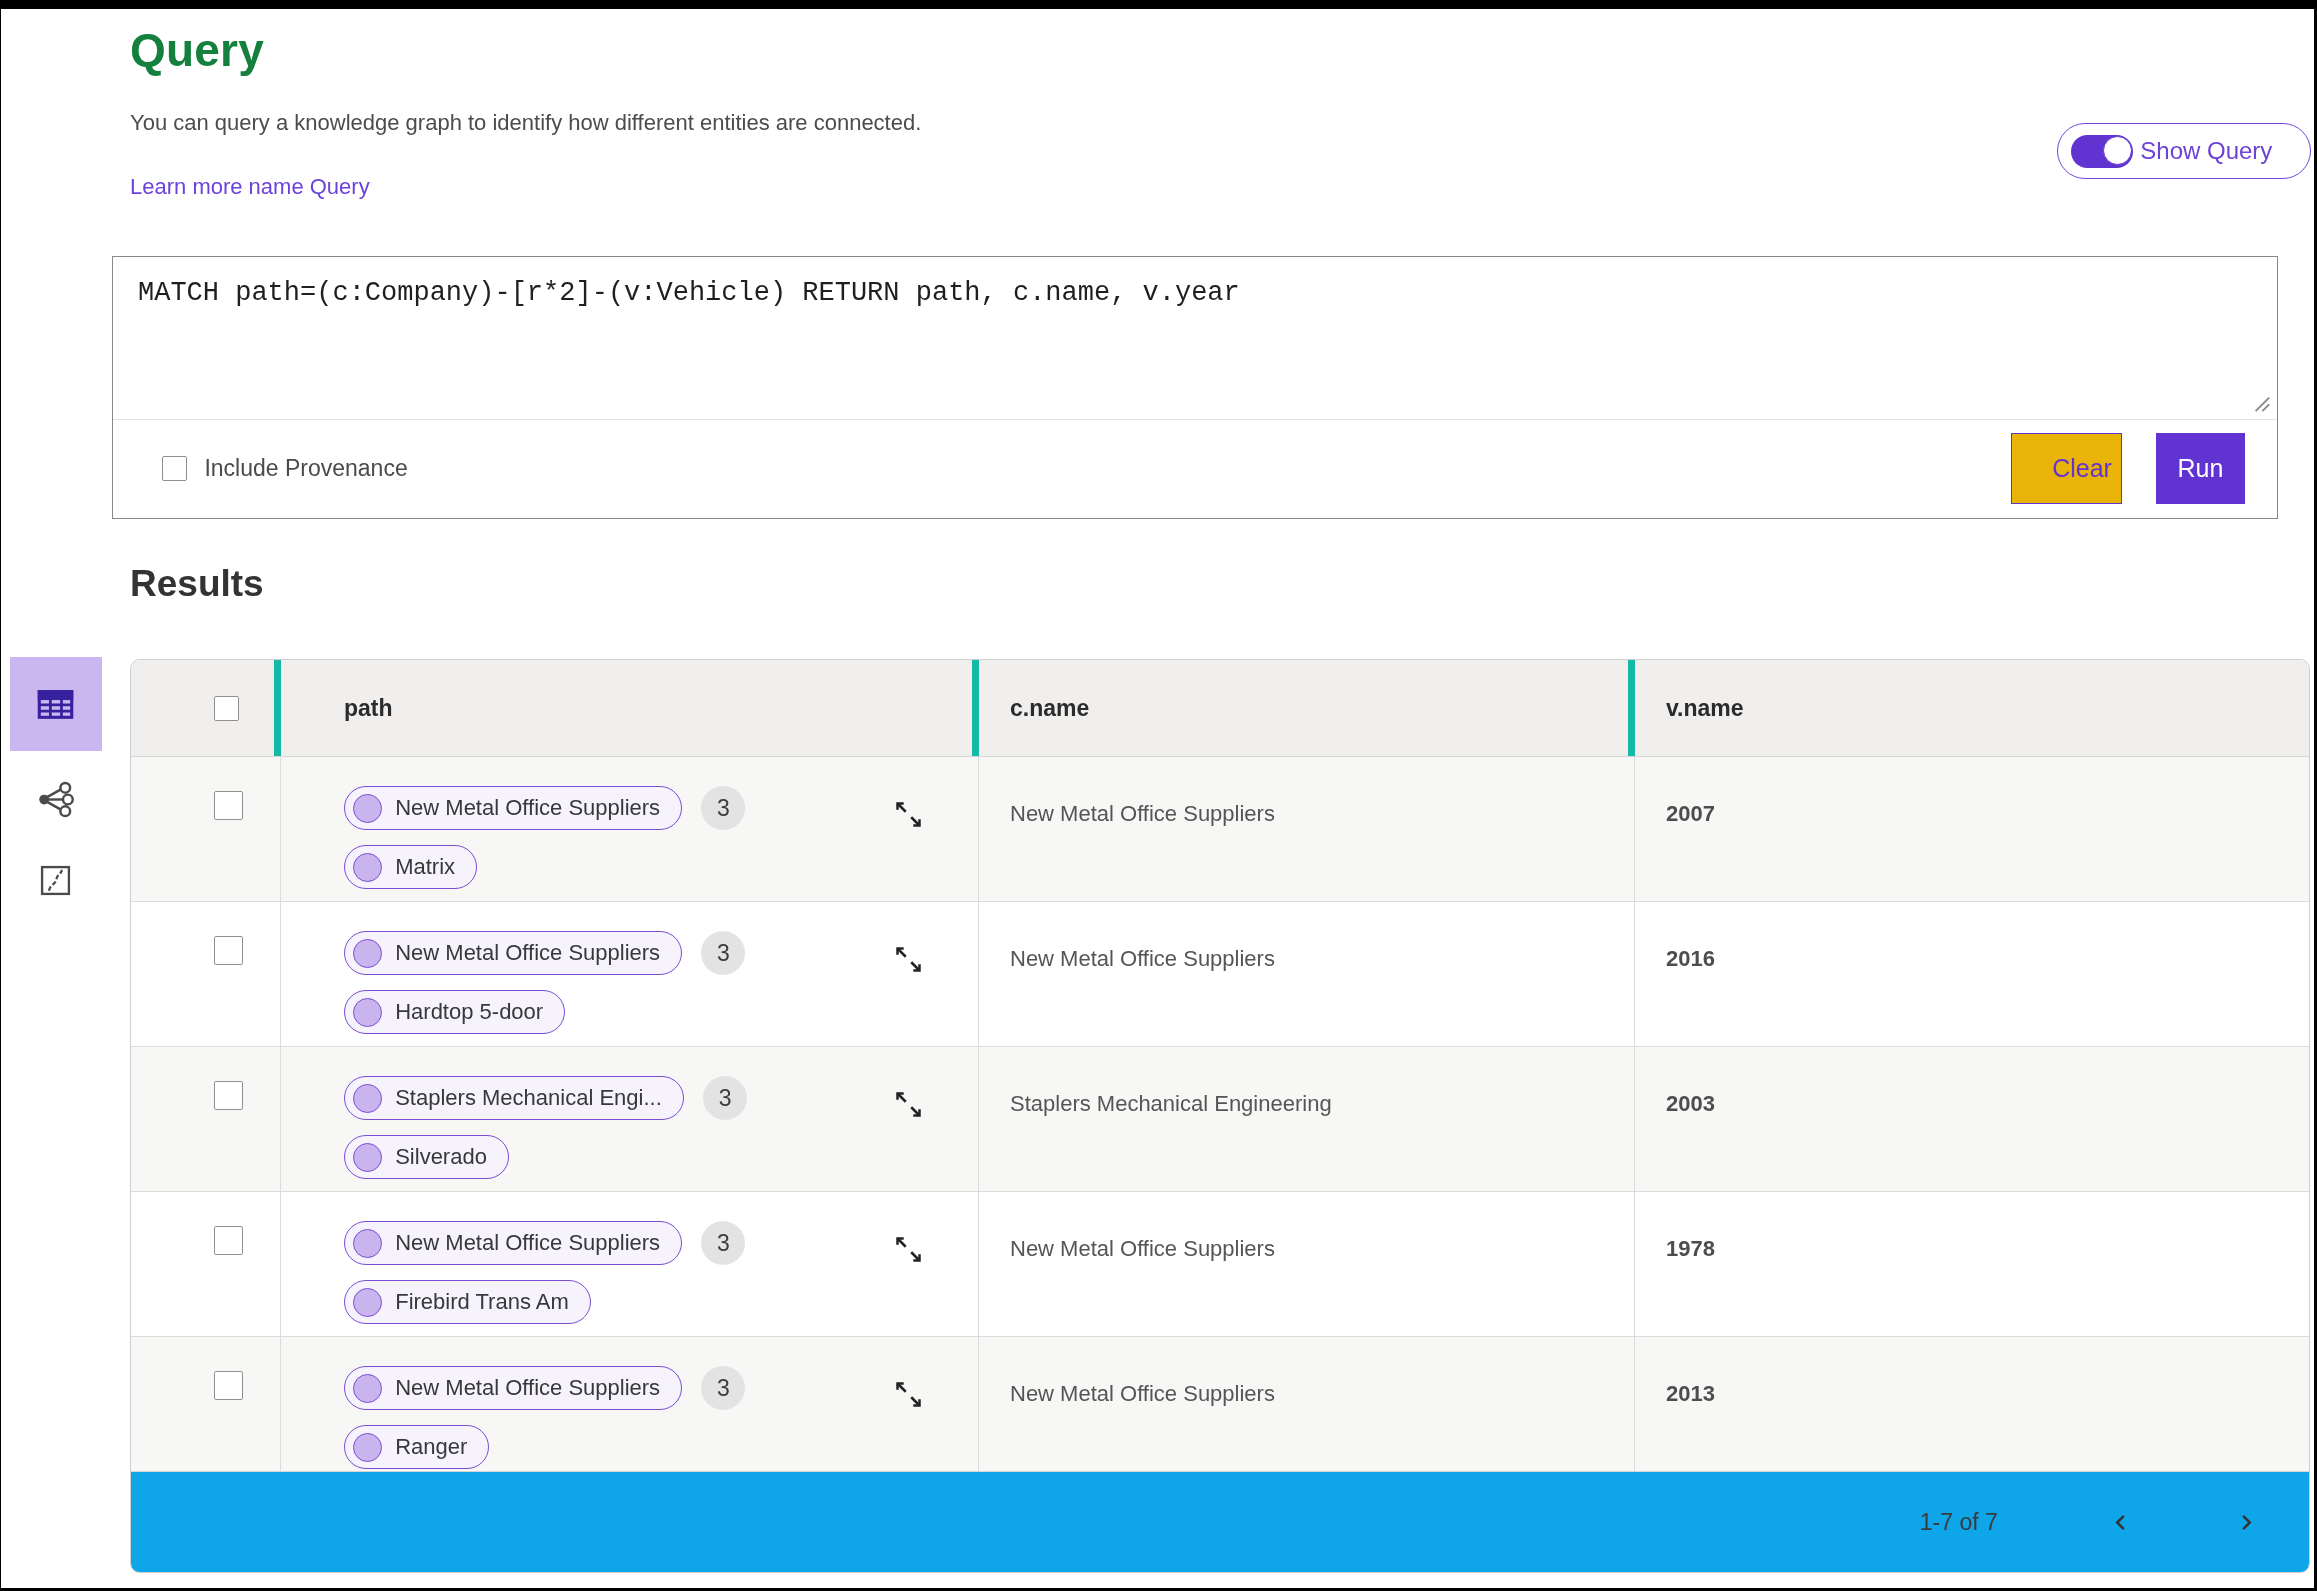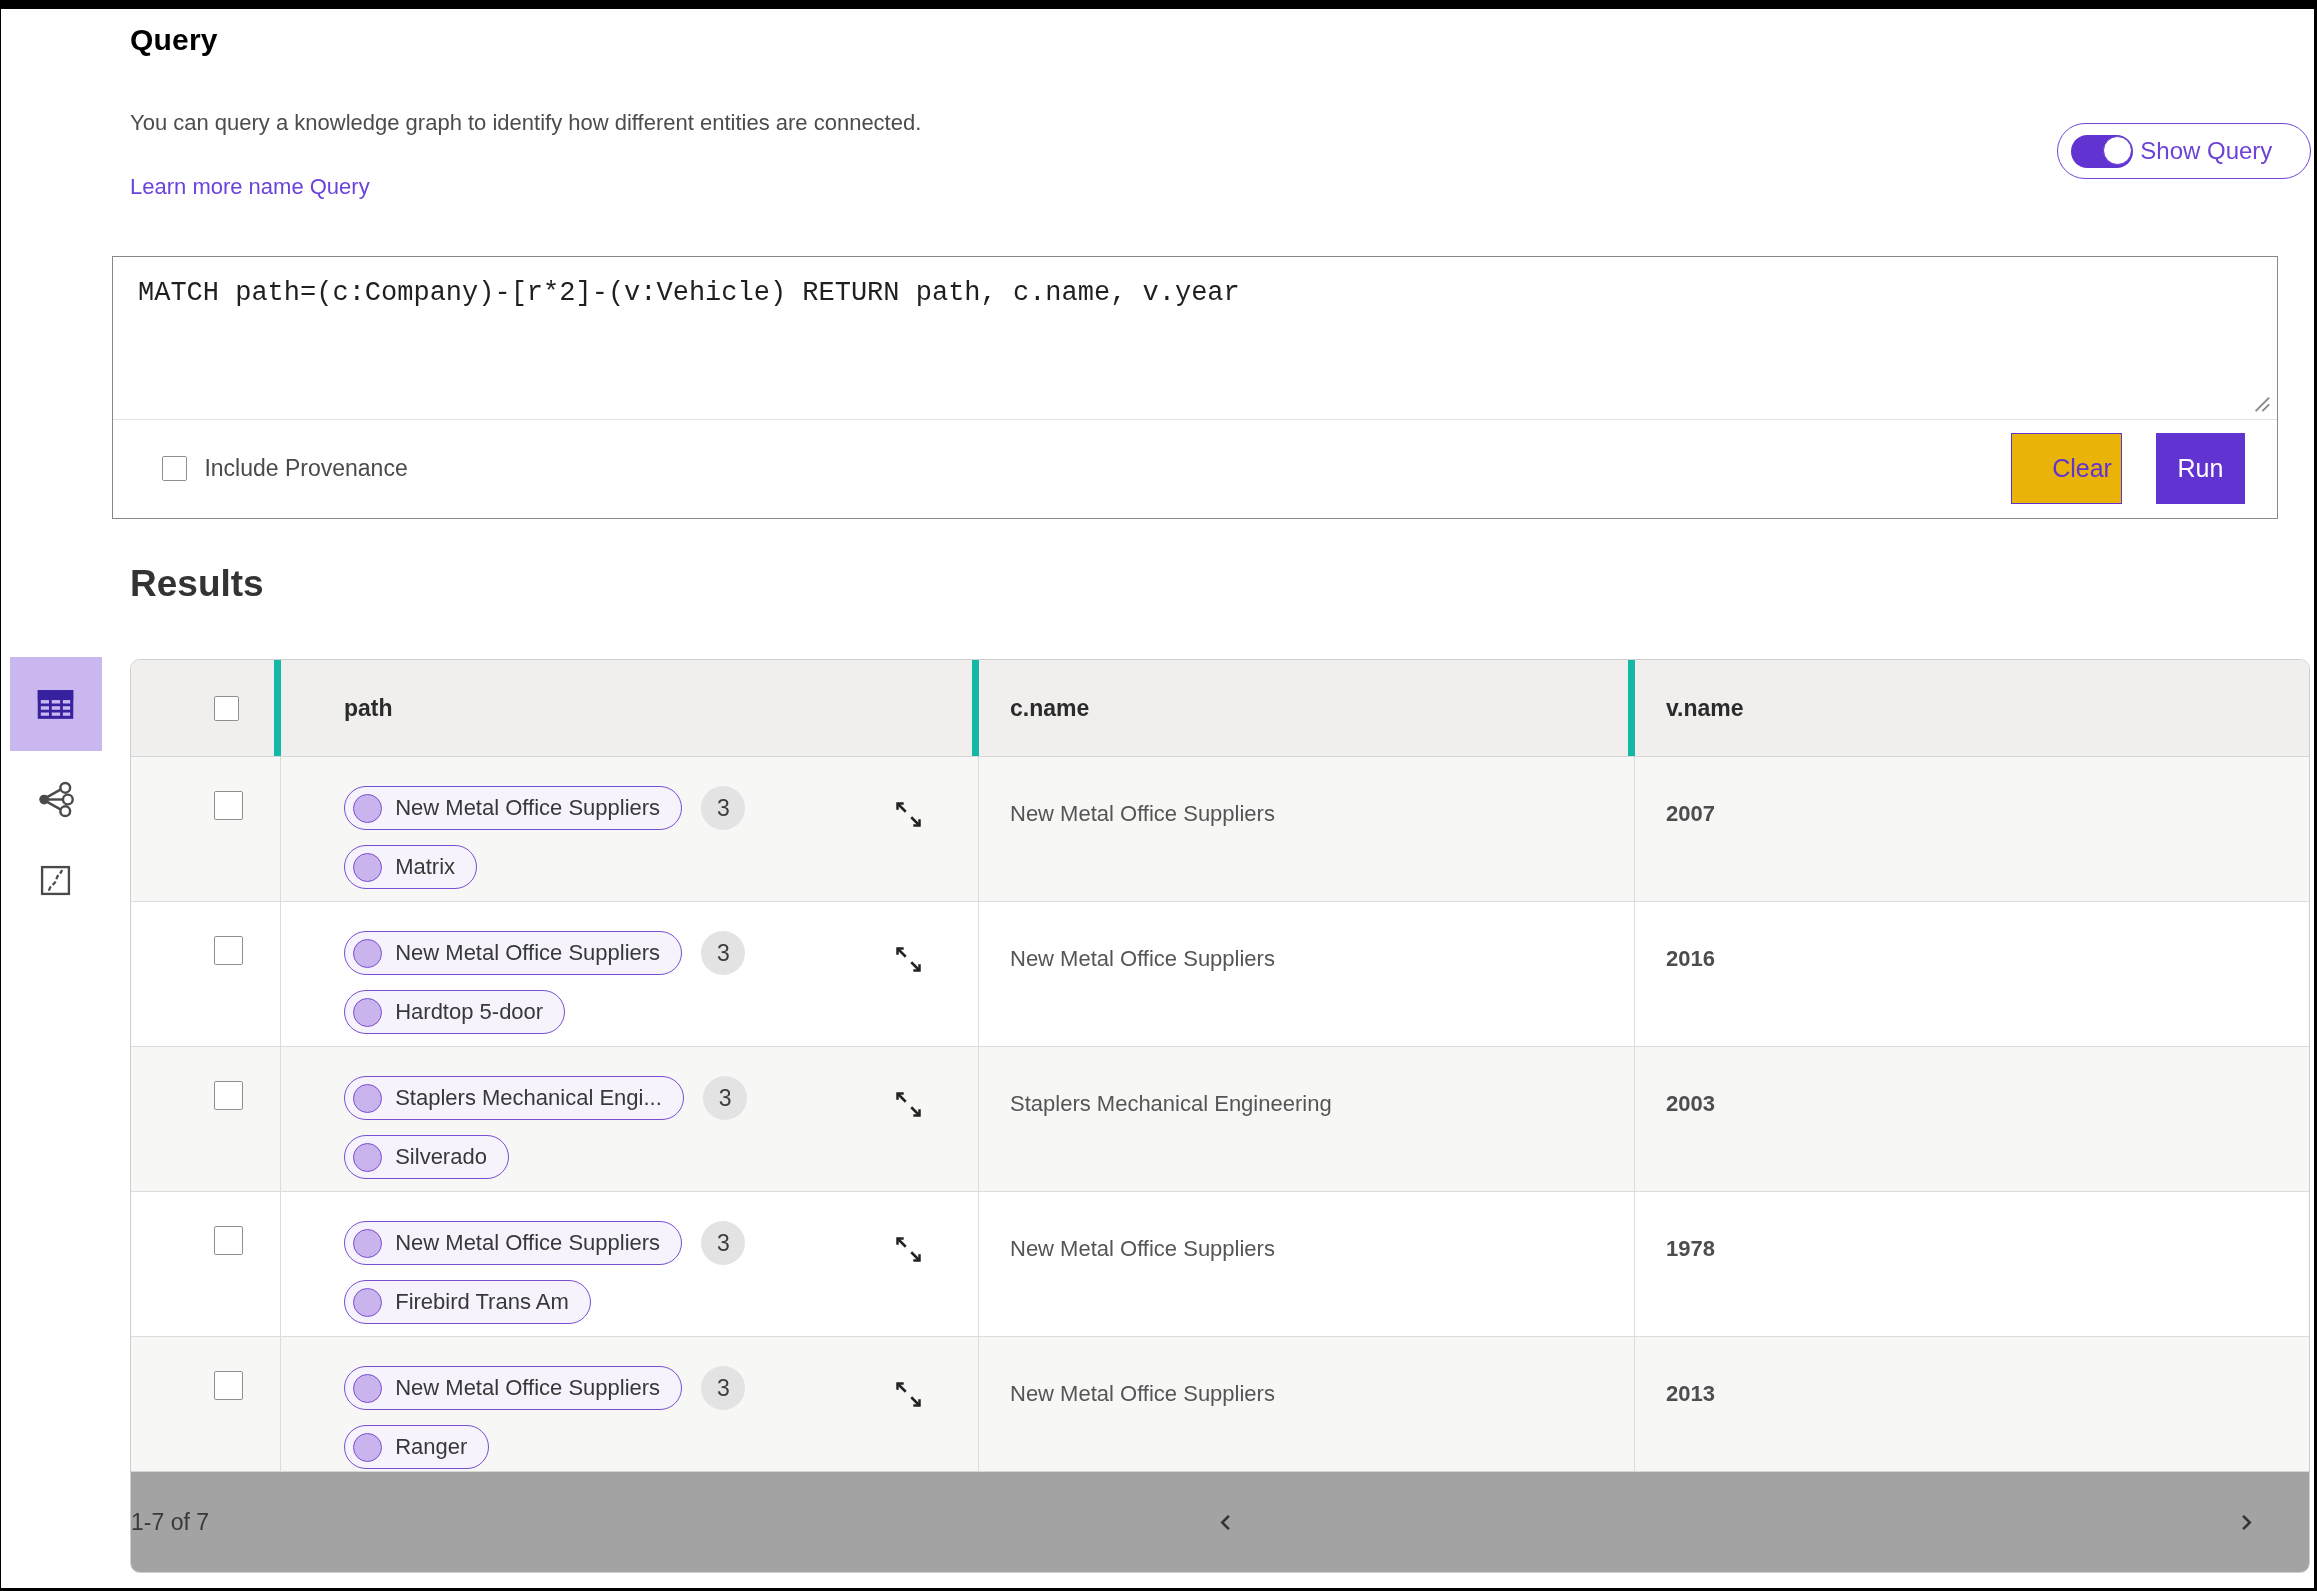--- a/index.html
+++ b/index.html
@@ -4,22 +4,22 @@
 <style>
   * { margin:0; padding:0; box-sizing:border-box; }
   html,body { width:2317px; height:1591px; background:#fff; overflow:hidden;
               font-family:"Liberation Sans", sans-serif; position:relative; }
 
   .frame { position:absolute; inset:0; pointer-events:none; z-index:60;
            border-top:9.7px solid #000; border-left:1.9px solid #000;
            border-right:3.9px solid #000; border-bottom:3.9px solid #000; }
 
   
-  .page-title { position:absolute; left:130px; top:23px; font-size:30px;
-                font-weight:bold; color:#000000; letter-spacing:0.2px; }
+  .page-title { position:absolute; left:130px; top:23px; font-size:46px;
+                font-weight:bold; color:#15803d; letter-spacing:0.2px; }
   .page-desc  { position:absolute; left:130px; top:110px; font-size:22px; color:#4c4c4c; }
   .learn-link { position:absolute; left:130px; top:174px; font-size:22px;
                 color:#6a43dc; text-decoration:none; cursor:pointer; }
 
   .show-query-toggle { position:absolute; left:2057px; top:123px; width:254px; height:56px;
                        border:1.9px solid #7445d8; border-radius:28px; background:#fff;
                        display:flex; align-items:center; padding-left:12.6px; cursor:pointer; }
   .switch { position:relative; width:62px; height:33px; background:#6134d1;
             border-radius:16.4px; flex:0 0 auto; }
   .switch .knob { position:absolute; right:1px; top:1.9px; width:29px; height:29px;
@@ -82,22 +82,22 @@
   .pill-dot { width:29px; height:29px; border-radius:50%; background:#c9b4ee;
               border:1.9px solid #7a4ed2; margin-right:13.5px; flex:0 0 auto; }
   .pill-label { font-size:22px; color:#383838; white-space:nowrap; }
   .count-badge { width:44px; height:44px; border-radius:50%; background:#e4e3e3;
                  display:flex; align-items:center; justify-content:center;
                  font-size:23px; color:#3c3c3c; margin-left:19.3px; }
   .expand-icon { position:absolute; top:41px; right:53px; cursor:pointer; }
   .td.name-col, .td.year-col { padding:44px 0 0 31px; font-size:22px; color:#555; }
   .td.year-col { color:#4d4d4d; }
 
-  .tfoot { height:101px; border-top:1px solid #d6d6d6; background:#a3a3a3;
-           display:flex; align-items:center; justify-content:space-between;
+  .tfoot { height:101px; border-top:1px solid #d6d6d6; background:#0ea5e9;
+           display:flex; align-items:center; justify-content:flex-end;
            padding-right:46px;gap:36px; }
   .page-range { font-size:23px; color:#3a3a3a; }
   .pager-btn { background:none; border:none; cursor:pointer; padding:5.8px; display:flex; }
   .pager-prev { margin-left:70px; } .pager-next { margin-left:54px; }
 </style>
 </head>
 <body>
 
 <h1 class="page-title">Query</h1>
 <p class="page-desc">You can query a knowledge graph to identify how different entities are connected.</p>

